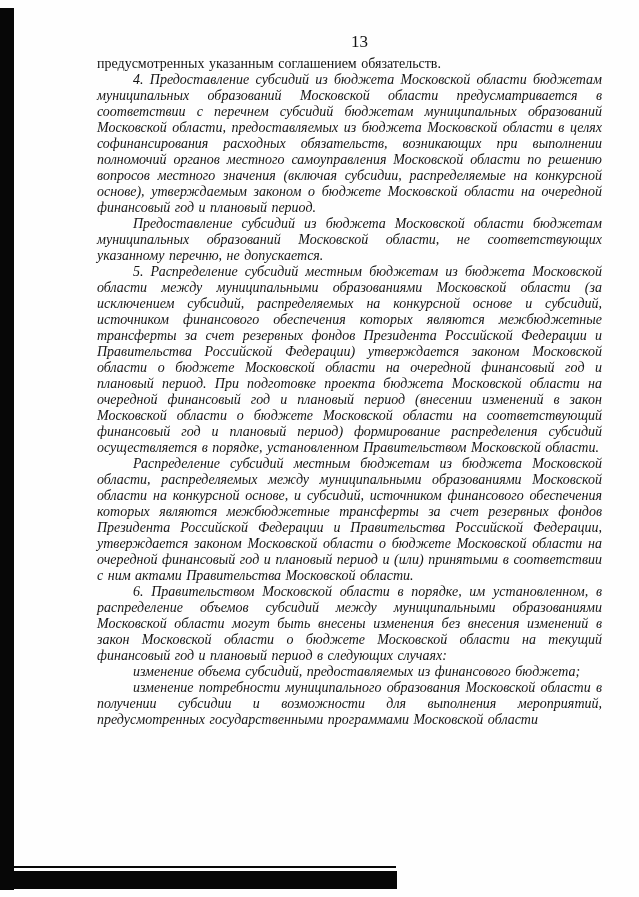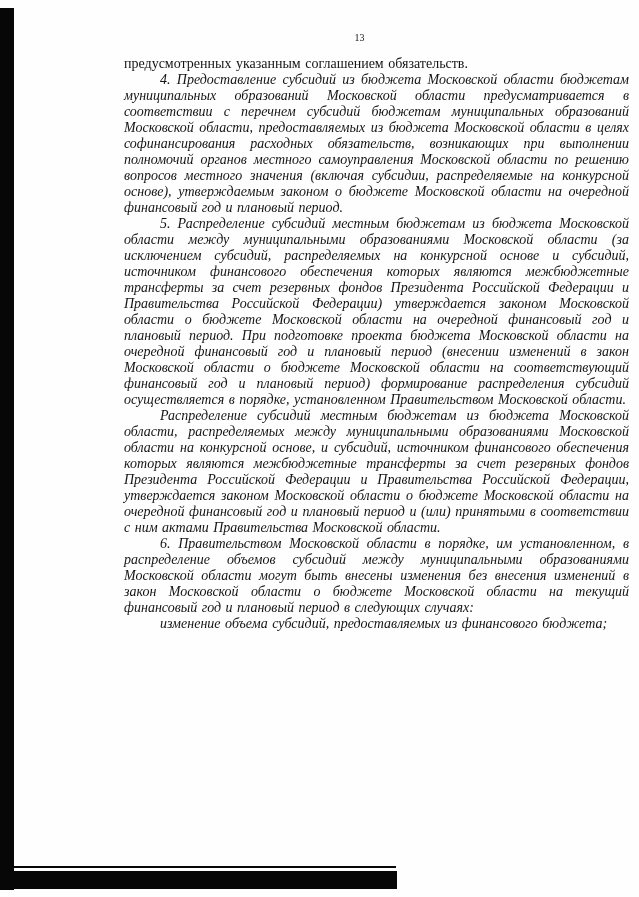--- a/index.html
+++ b/index.html
@@ -37,25 +37,25 @@
     top: 871px;
     width: 397px;
     height: 18px;
   }
   .page-number {
     position: absolute;
     left: 107px;
     top: 32px;
     width: 505px;
     text-align: center;
-    font-size: 10px;
+    font-size: 17px;
   }
   .doc-body {
     position: absolute;
-    left: 124px;
+    left: 97px;
     top: 56px;
     width: 505px;
     font-size: 14px;
     line-height: 16px;
   }
   .para {
     margin: 0;
     text-align: justify;
     word-spacing: 1px;
   }
@@ -70,18 +70,20 @@
 <div class="page">
   <div class="scan-bar scan-left"></div>
   <div class="scan-bar scan-bottom-line"></div>
   <div class="scan-bar scan-bottom-bar"></div>
 
   <div class="page-number">13</div>
 
   <div class="doc-body">
       <p class="para">предусмотренных указанным соглашением обязательств.</p>
       <p class="para indent">4. Предоставление субсидий из бюджета Московской области бюджетам муниципальных образований Московской области предусматривается в соответствии с перечнем субсидий бюджетам муниципальных образований Московской области, предоставляемых из бюджета Московской области в целях софинансирования расходных обязательств, возникающих при выполнении полномочий органов местного самоуправления Московской области по решению вопросов местного значения (включая субсидии, распределяемые на конкурсной основе), утверждаемым законом о бюджете Московской области на очередной финансовый год и плановый период.</p>
+      <p class="para indent">Предоставление субсидий из бюджета Московской области бюджетам муниципальных образований Московской области, не соответствующих указанному перечню, не допускается.</p>
       <p class="para indent">5. Распределение субсидий местным бюджетам из бюджета Московской области между муниципальными образованиями Московской области (за исключением субсидий, распределяемых на конкурсной основе и субсидий, источником финансового обеспечения которых являются межбюджетные трансферты за счет резервных фондов Президента Российской Федерации и Правительства Российской Федерации) утверждается законом Московской области о бюджете Московской области на очередной финансовый год и плановый период. При подготовке проекта бюджета Московской области на очередной финансовый год и плановый период (внесении изменений в закон Московской области о бюджете Московской области на соответствующий финансовый год и плановый период) формирование распределения субсидий осуществляется в порядке, установленном Правительством Московской области.</p>
       <p class="para indent">Распределение субсидий местным бюджетам из бюджета Московской области, распределяемых между муниципальными образованиями Московской области на конкурсной основе, и субсидий, источником финансового обеспечения которых являются межбюджетные трансферты за счет резервных фондов Президента Российской Федерации и Правительства Российской Федерации, утверждается законом Московской области о бюджете Московской области на очередной финансовый год и плановый период и (или) принятыми в соответствии с ним актами Правительства Московской области.</p>
       <p class="para indent">6. Правительством Московской области в порядке, им установленном, в распределение объемов субсидий между муниципальными образованиями Московской области могут быть внесены изменения без внесения изменений в закон Московской области о бюджете Московской области на текущий финансовый год и плановый период в следующих случаях:</p>
       <p class="para indent">изменение объема субсидий, предоставляемых из финансового бюджета;</p>
+      <p class="para indent">изменение потребности муниципального образования Московской области в получении субсидии и возможности для выполнения мероприятий, предусмотренных государственными программами Московской области</p>
     </div>
 </div>
 
 </body></html>

